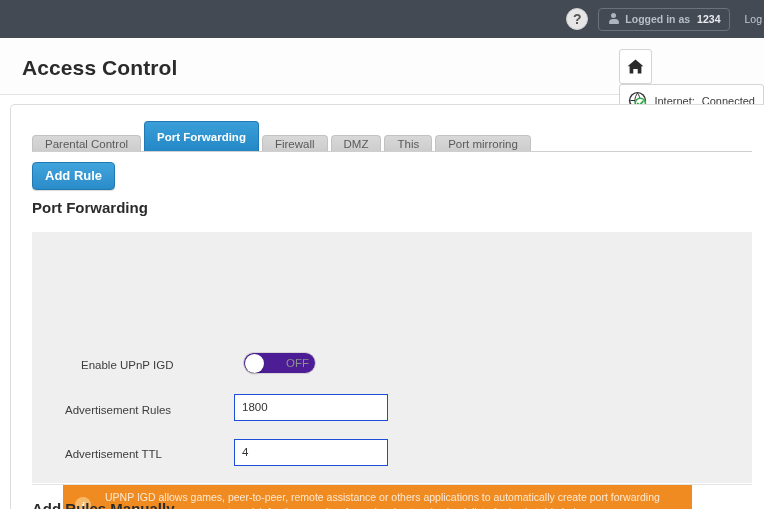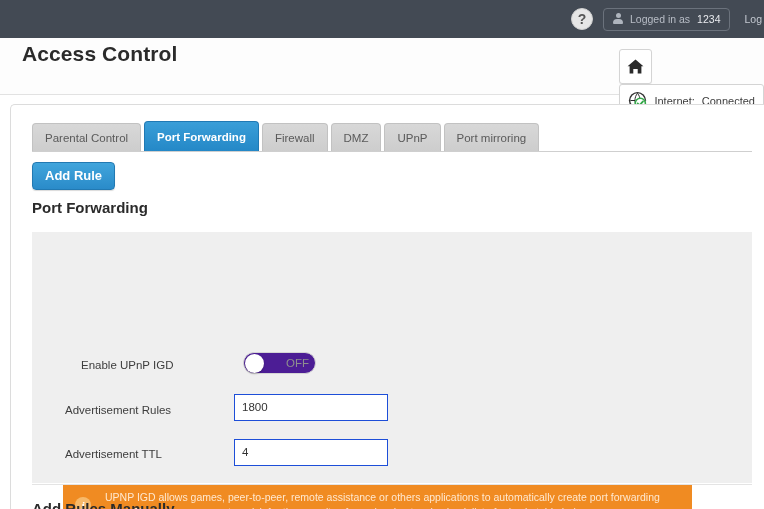--- a/index.html
+++ b/index.html
@@ -24,21 +24,21 @@
     width: 22px; height: 22px; border-radius: 50%;
     background: #e6e6e6; color: #555;
     display: flex; align-items: center; justify-content: center;
     font-size: 14px; font-weight: bold; margin-right: 10px;
     border: 1px solid #cfcfcf; box-sizing: border-box;
   }
   .logged-pill {
     height: 23px; border: 1px solid #6b727c; border-radius: 4px;
     display: flex; align-items: center; padding: 0 9px;
     color: #c3c8d0; font-size: 10.5px; box-sizing: border-box;
-    margin-right: 14px; background: transparent;
+    margin-right: 14px; background: transparent; font-weight: bold;
   }
   .user-glyph {
     width: 11px; height: 12px; margin-right: 6px; position: relative; display:inline-block;
   }
   .user-glyph::before {
     content:""; position:absolute; left:3px; top:0; width:5px; height:5px;
     border-radius:50%; background:#aeb4bd;
   }
   .user-glyph::after {
     content:""; position:absolute; left:0.5px; top:6px; width:10px; height:5px;
@@ -50,21 +50,21 @@
     color:#c3c8d0; font-size:10.5px; margin-right:0; padding-right:2px;
     white-space: nowrap; overflow: hidden;
   }
 
   
   .pagehead {
     position: absolute; left: 0; top: 38px; width: 764px; height: 56px;
     background: #fdfdfd; border-bottom: 1px solid #e2e2e2;
   }
   .page-title {
-    position: absolute; left: 22px; top: 4px;
+    position: absolute; left: 22px; top: 18px;
     font-size: 21px; font-weight: bold; color: #2b2b2b; letter-spacing: .1px;
   }
   .head-right {
     position: absolute; right: 0; top: 11px; display: flex; align-items: stretch; flex-direction: column;
   }
   .home-btn {
     width: 31px; height: 33px; background:#fff; border:1px solid #d4d4d4;
     border-radius:3px; display:flex; align-items:center; justify-content:center;
     margin-right: 6px; box-shadow: 0 1px 1px rgba(0,0,0,.05);
   }
@@ -81,21 +81,21 @@
   .panel {
     position:absolute; left:10px; top:104px; width: 762px; height: 420px;
     background:#fff; border:1px solid #dcdcdc; border-top-left-radius:5px;
     border-right: none; border-bottom: none;
     box-sizing: border-box;
   }
 
   
   .tabs { position:absolute; left:21px; top:16px; display:flex; align-items:flex-end; }
   .tab {
-    height:28px; padding: 0 12px; display:flex; align-items:center;
+    height:16px; padding: 0 12px; display:flex; align-items:center;
     font-size:11.5px; color:#5a5a5a; background: linear-gradient(#d8d8d8,#cdcdcd);
     border:1px solid #c2c2c2; border-bottom:none;
     border-top-left-radius:4px; border-top-right-radius:4px;
     margin-right:3px; box-sizing:border-box; white-space:nowrap;
   }
   .tab.active {
     background: linear-gradient(#3a9ed8,#2488c7);
     border-color:#2079b4; color:#ffffff; font-weight:bold; height:30px;
   }
   .tabs-underline {
@@ -207,21 +207,21 @@
     </div>
   </div>
 
   <div class="panel">
 
     <div class="tabs">
       <div class="tab">Parental Control</div>
       <div class="tab active">Port Forwarding</div>
       <div class="tab">Firewall</div>
       <div class="tab">DMZ</div>
-      <div class="tab">UPnP</div>
+      <div class="tab">This</div>
       <div class="tab">Port mirroring</div>
     </div>
     <div class="tabs-underline"></div>
 
     <div class="add-rule">Add Rule</div>
 
     <div class="section-title">Port Forwarding</div>
 
     <div class="settings-box"></div>
 

